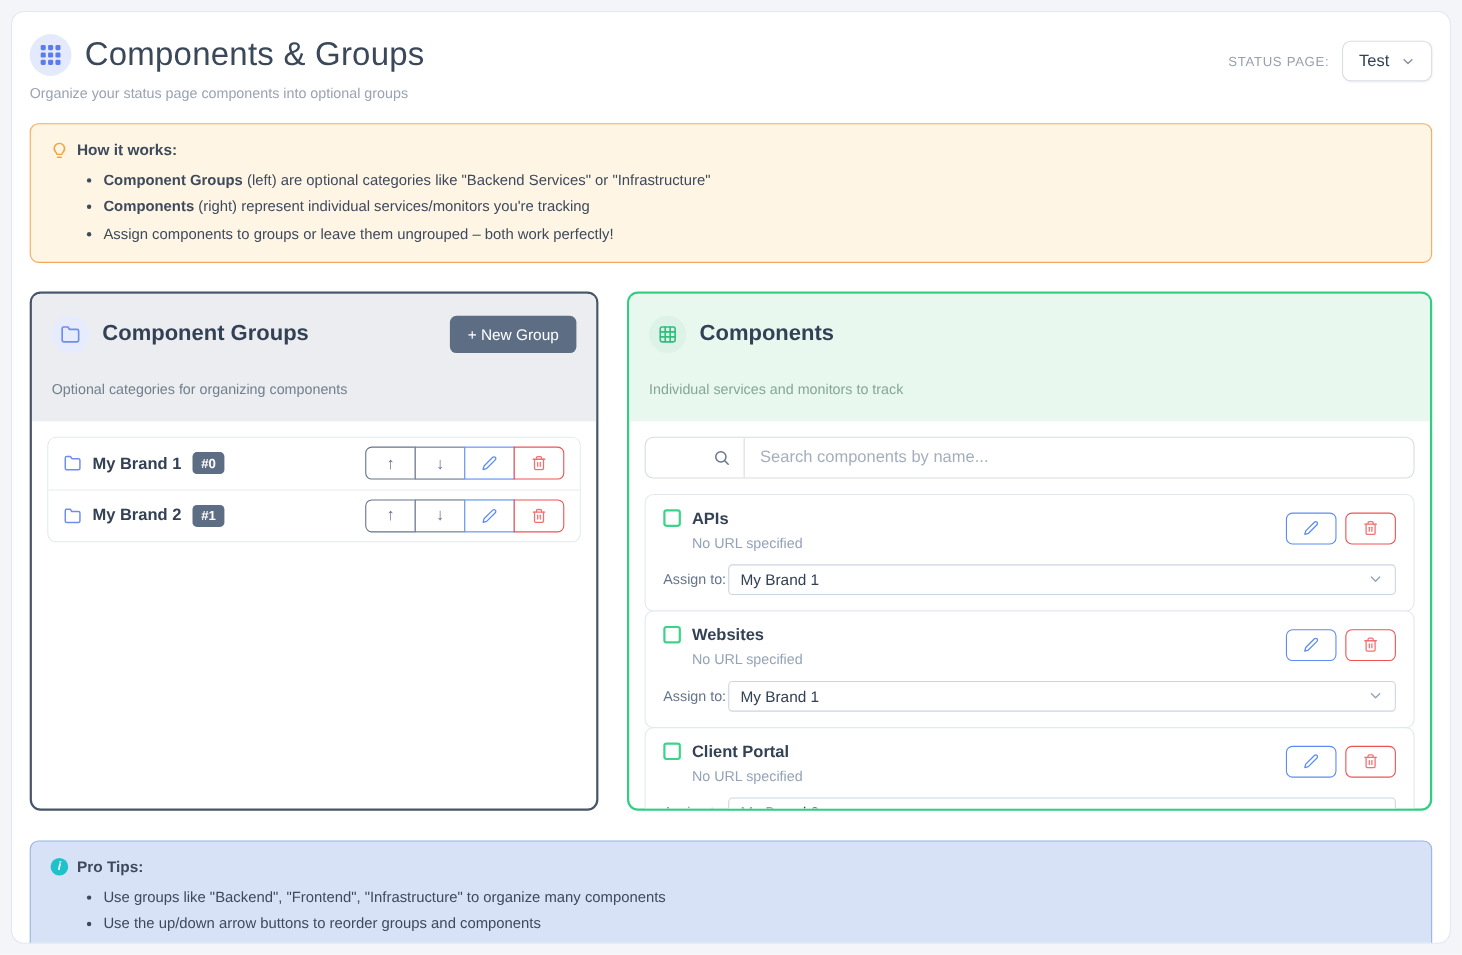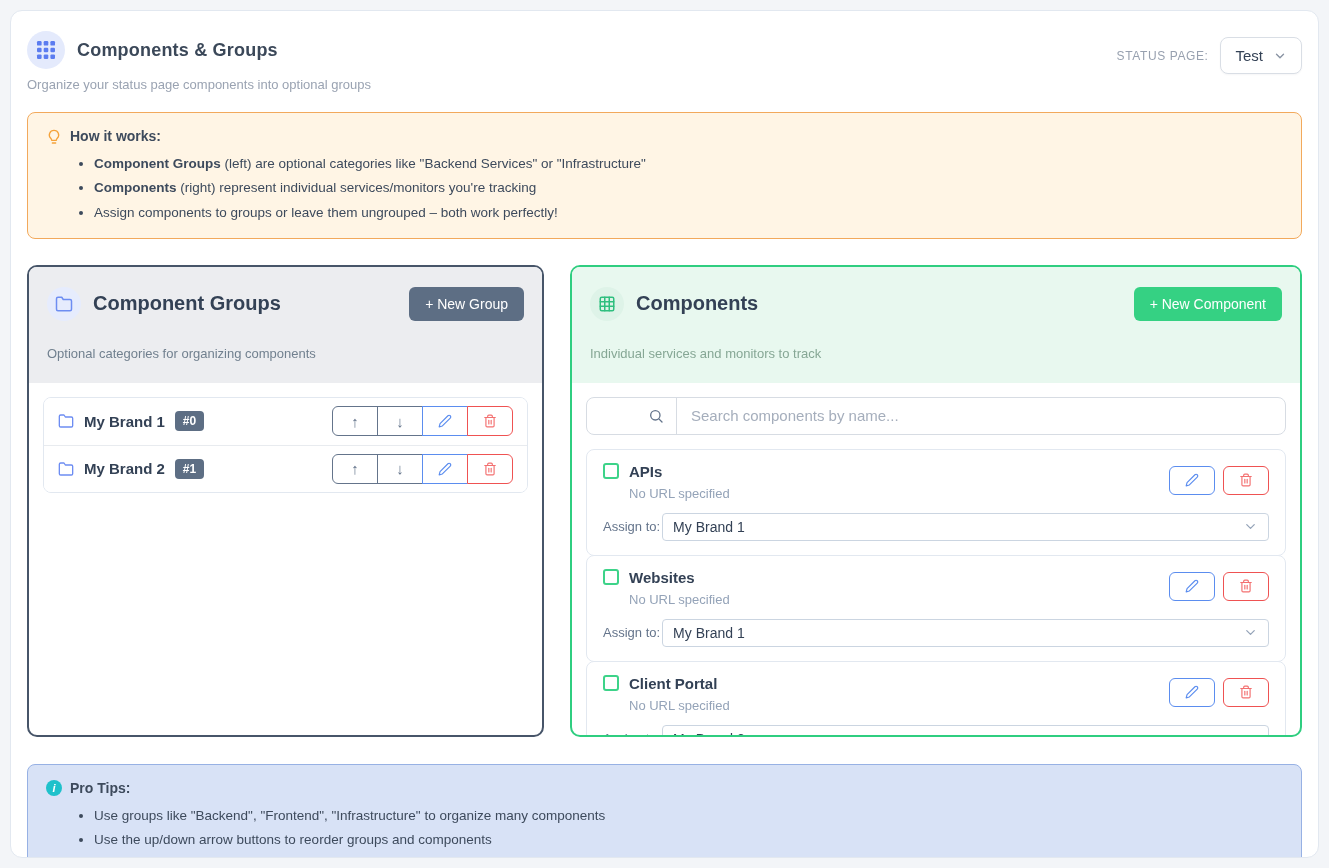--- a/index.html
+++ b/index.html
@@ -20,21 +20,21 @@
   }
 
   
   .hdr { display: flex; justify-content: space-between; align-items: flex-start; padding: 4px 0 0 0; }
   .hdr-left {}
   .hdr-title-row { display: flex; align-items: center; gap: 12px; }
   .apps-circle {
     width: 38px; height: 38px; border-radius: 50%;
     background: #e4eafc; display: flex; align-items: center; justify-content: center;
   }
-  .page-title { font-size: 18px; font-weight: 700; color: #3b4859; letter-spacing: 0.2px; }
+  .page-title { font-size: 30px; font-weight: 400; color: #3b4859; letter-spacing: 0.2px; }
   .page-sub { margin-top: 8px; font-size: 13px; color: #9aa3b2; }
   .hdr-right { display: flex; align-items: center; gap: 12px; margin-top: 6px; }
   .status-label { font-size: 12px; color: #97a0af; letter-spacing: 0.6px; }
   .status-select {
     display: flex; align-items: center; gap: 10px;
     border: 1px solid #d9dee5; border-radius: 8px;
     padding: 9px 14px; background: #fff; cursor: pointer;
     font-size: 15px; color: #334155; font-weight: 500;
     box-shadow: 0 1px 2px rgba(16,24,40,.04);
   }
@@ -286,21 +286,20 @@
               <svg width="18" height="18" viewBox="0 0 24 24" fill="none" stroke="#2fbf7f" stroke-width="2" stroke-linecap="round" stroke-linejoin="round">
                 <rect x="3" y="3" width="18" height="18" rx="2"></rect>
                   <line x1="3" y1="9" x2="21" y2="9"></line>
                   <line x1="3" y1="15" x2="21" y2="15"></line>
                   <line x1="9" y1="3" x2="9" y2="21"></line>
                   <line x1="15" y1="3" x2="15" y2="21"></line>
               </svg>
             </div>
             <div class="panel-title">Components</div>
           </div>
-          <button class="btn btn-green">+ New Component</button>
         </div>
         <div class="panel-sub">Individual services and monitors to track</div>
       </div>
       <div class="panel-body">
 
         <div class="search-group">
           <div class="search-icon-box">
             <svg width="16" height="16" viewBox="0 0 24 24" fill="none" stroke="#64748b" stroke-width="2" stroke-linecap="round" stroke-linejoin="round">
                 <circle cx="11" cy="11" r="7"></circle>
                 <line x1="21" y1="21" x2="16.65" y2="16.65"></line>

